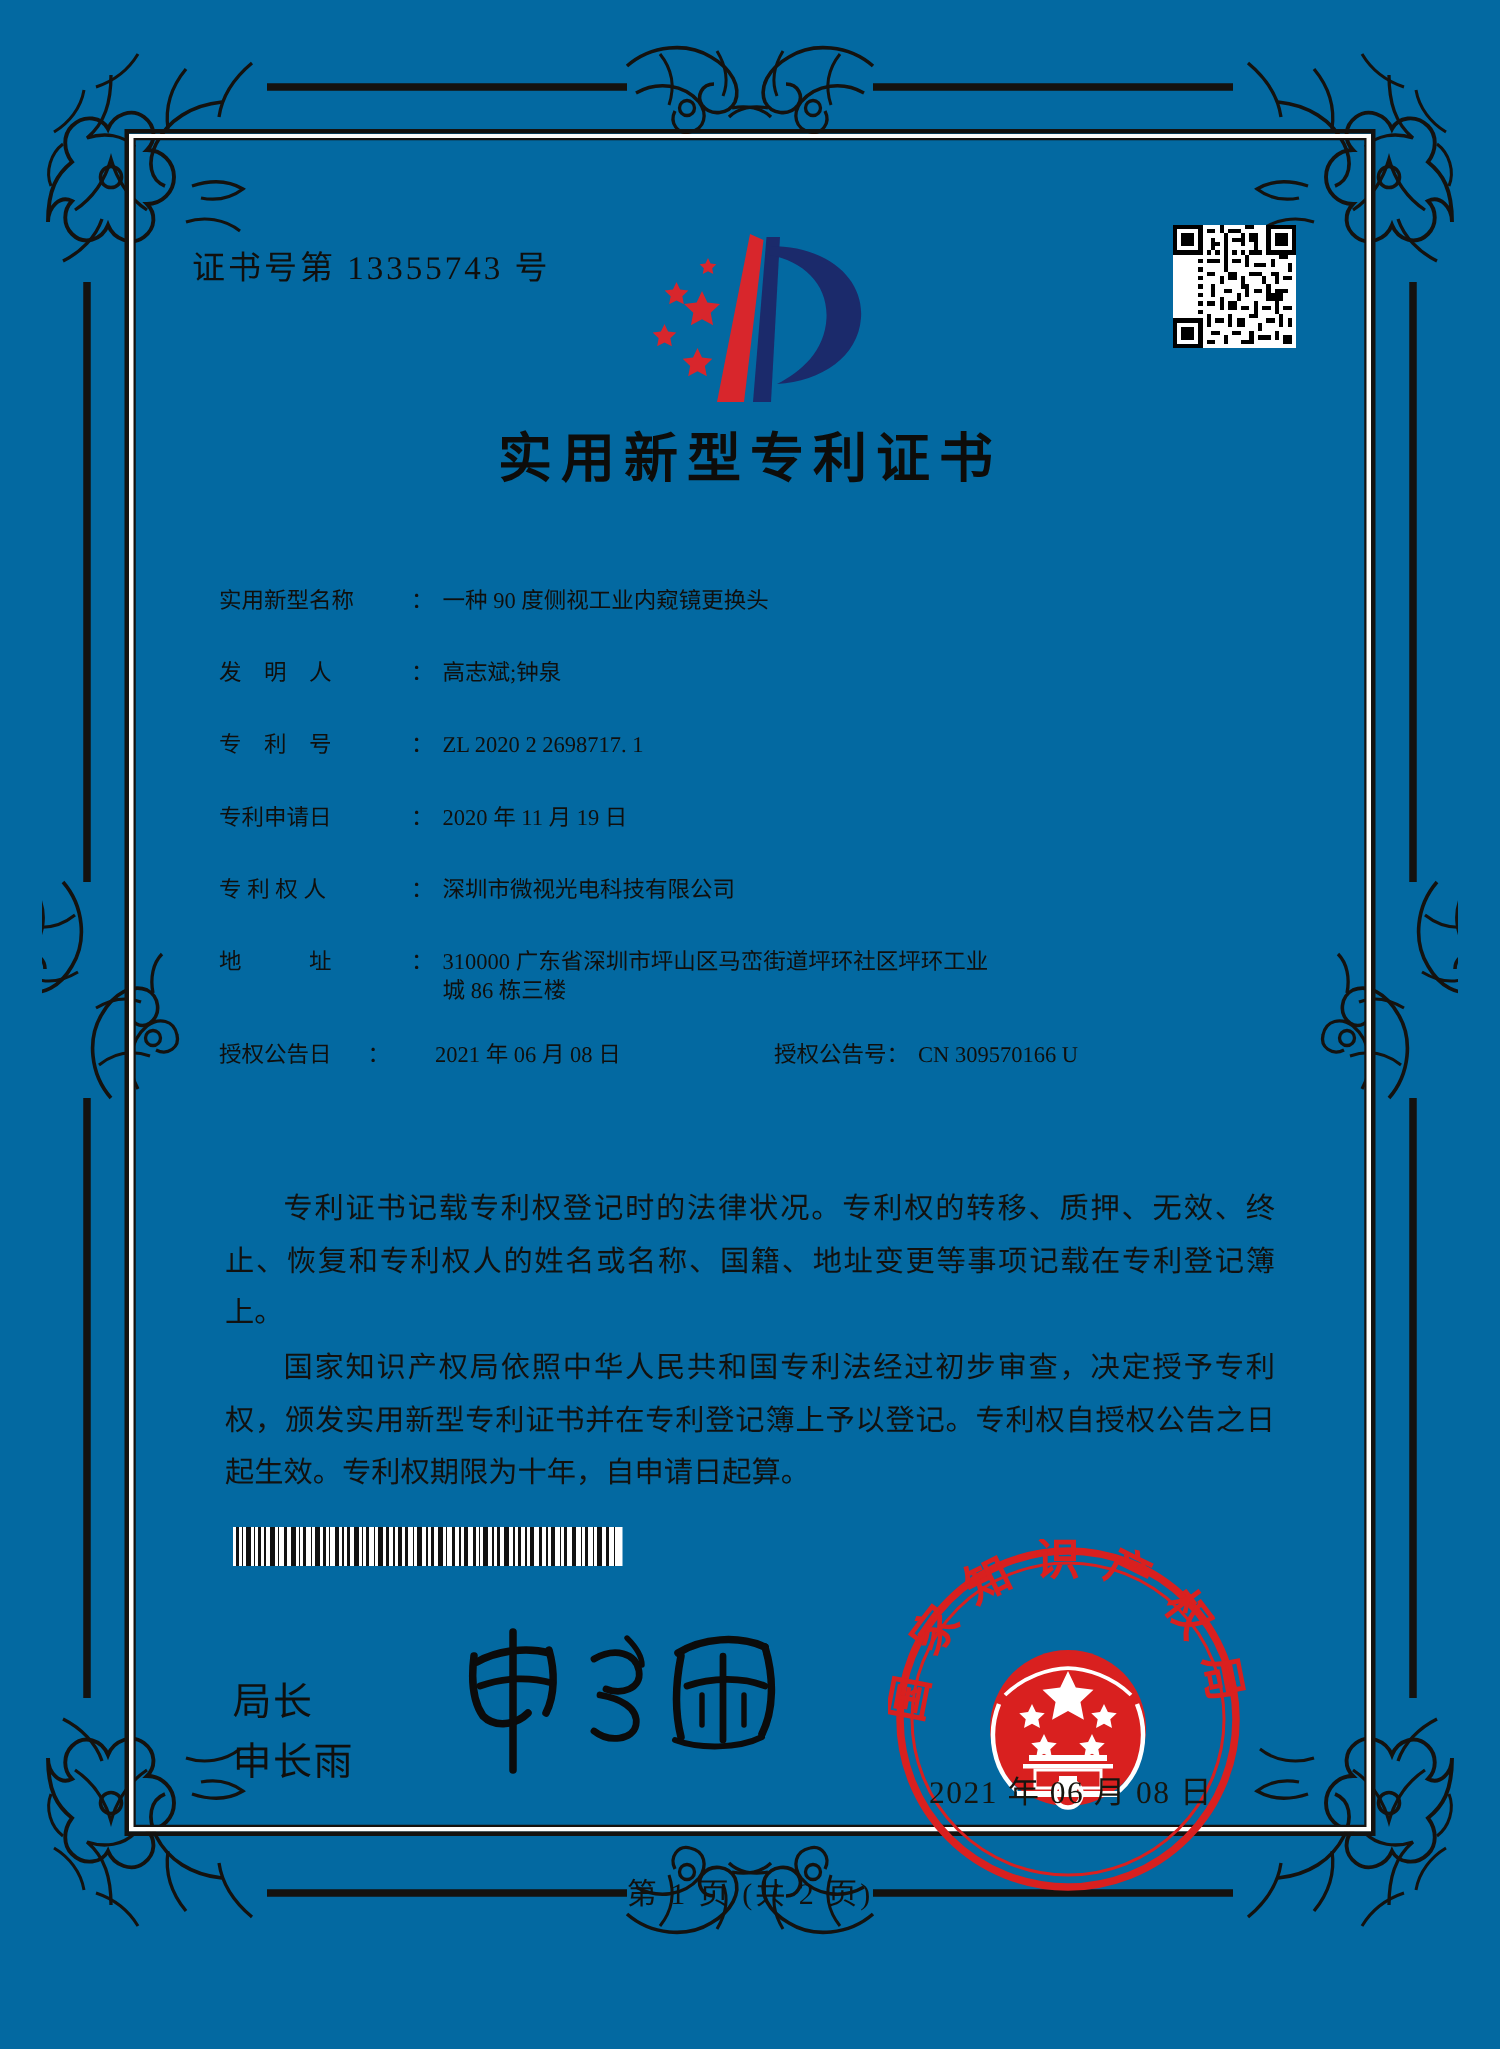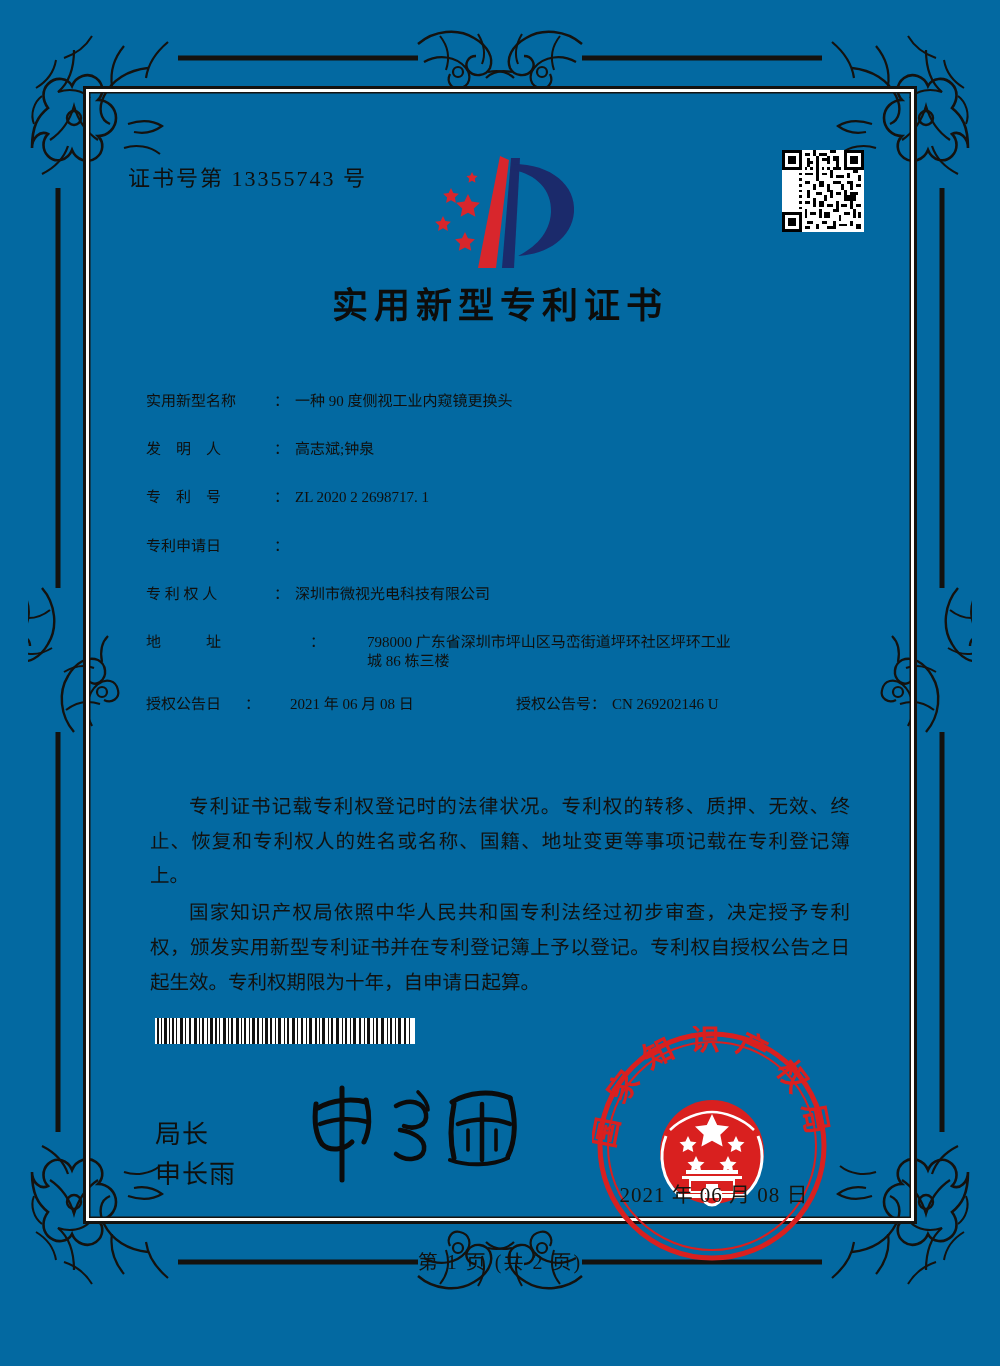--- a/index.html
+++ b/index.html
@@ -93,21 +93,21 @@
     width: 700px;
     font-size: 15px;
     color: #100f0d;
     line-height: 1.28;
   }
   .field-row {
     display: flex;
     align-items: flex-start;
     margin-bottom: 29px;
   }
-  .field-row.tight { margin-bottom: 24px; gap: 36px; }
+  .field-row.tight { margin-bottom: 24px; }
   .f-label {
     flex: 0 0 auto;
     width: 128px;
     display: flex;
     justify-content: space-between;
     white-space: nowrap;
   }
   .f-label.wide { width: 128px; display: block; letter-spacing: 0px; }
   .f-colon { flex: 0 0 auto; padding-right: 6px; }
   .f-value { flex: 1 1 auto; }
@@ -416,47 +416,48 @@
 
     <div class="field-row">
       <span class="f-label wide">专　利　号</span>
       <span class="f-colon">：</span>
       <span class="f-value">ZL 2020 2 2698717. 1</span>
     </div>
 
     <div class="field-row">
       <span class="f-label wide">专利申请日</span>
       <span class="f-colon">：</span>
+      <span class="f-value">2020 年 11 月 19 日</span>
     </div>
 
     <div class="field-row">
       <span class="f-label wide">专 利 权 人</span>
       <span class="f-colon">：</span>
       <span class="f-value">深圳市微视光电科技有限公司</span>
     </div>
 
     <div class="field-row tight">
       <span class="f-label wide">地　　　址</span>
       <span class="f-colon">：</span>
       <span class="f-value">
-        <span>798000 广东省深圳市坪山区马峦街道坪环社区坪环工业</span>
+        <span>310000 广东省深圳市坪山区马峦街道坪环社区坪环工业</span>
         <span class="cont">城 86 栋三楼</span>
       </span>
     </div>
 
     <div class="field-row dual">
       <span class="left-part">
         <span class="dl">授权公告日</span>
         <span class="f-colon">：</span>
         <span>2021 年 06 月 08 日</span>
       </span>
       <span class="right-part">
         <span class="dl">授权公告号</span>
         <span class="f-colon">：</span>
-        <span>CN 269202146 U</span>
+        <span>CN 309570166 U</span>
       </span>
     </div>
 
   </div>
 
   <div class="body-text">
     <p>专利证书记载专利权登记时的法律状况。专利权的转移、质押、无效、终止、恢复和专利权人的姓名或名称、国籍、地址变更等事项记载在专利登记簿上。</p>
     <p>国家知识产权局依照中华人民共和国专利法经过初步审查，决定授予专利权，颁发实用新型专利证书并在专利登记簿上予以登记。专利权自授权公告之日起生效。专利权期限为十年，自申请日起算。</p>
   </div>
 

